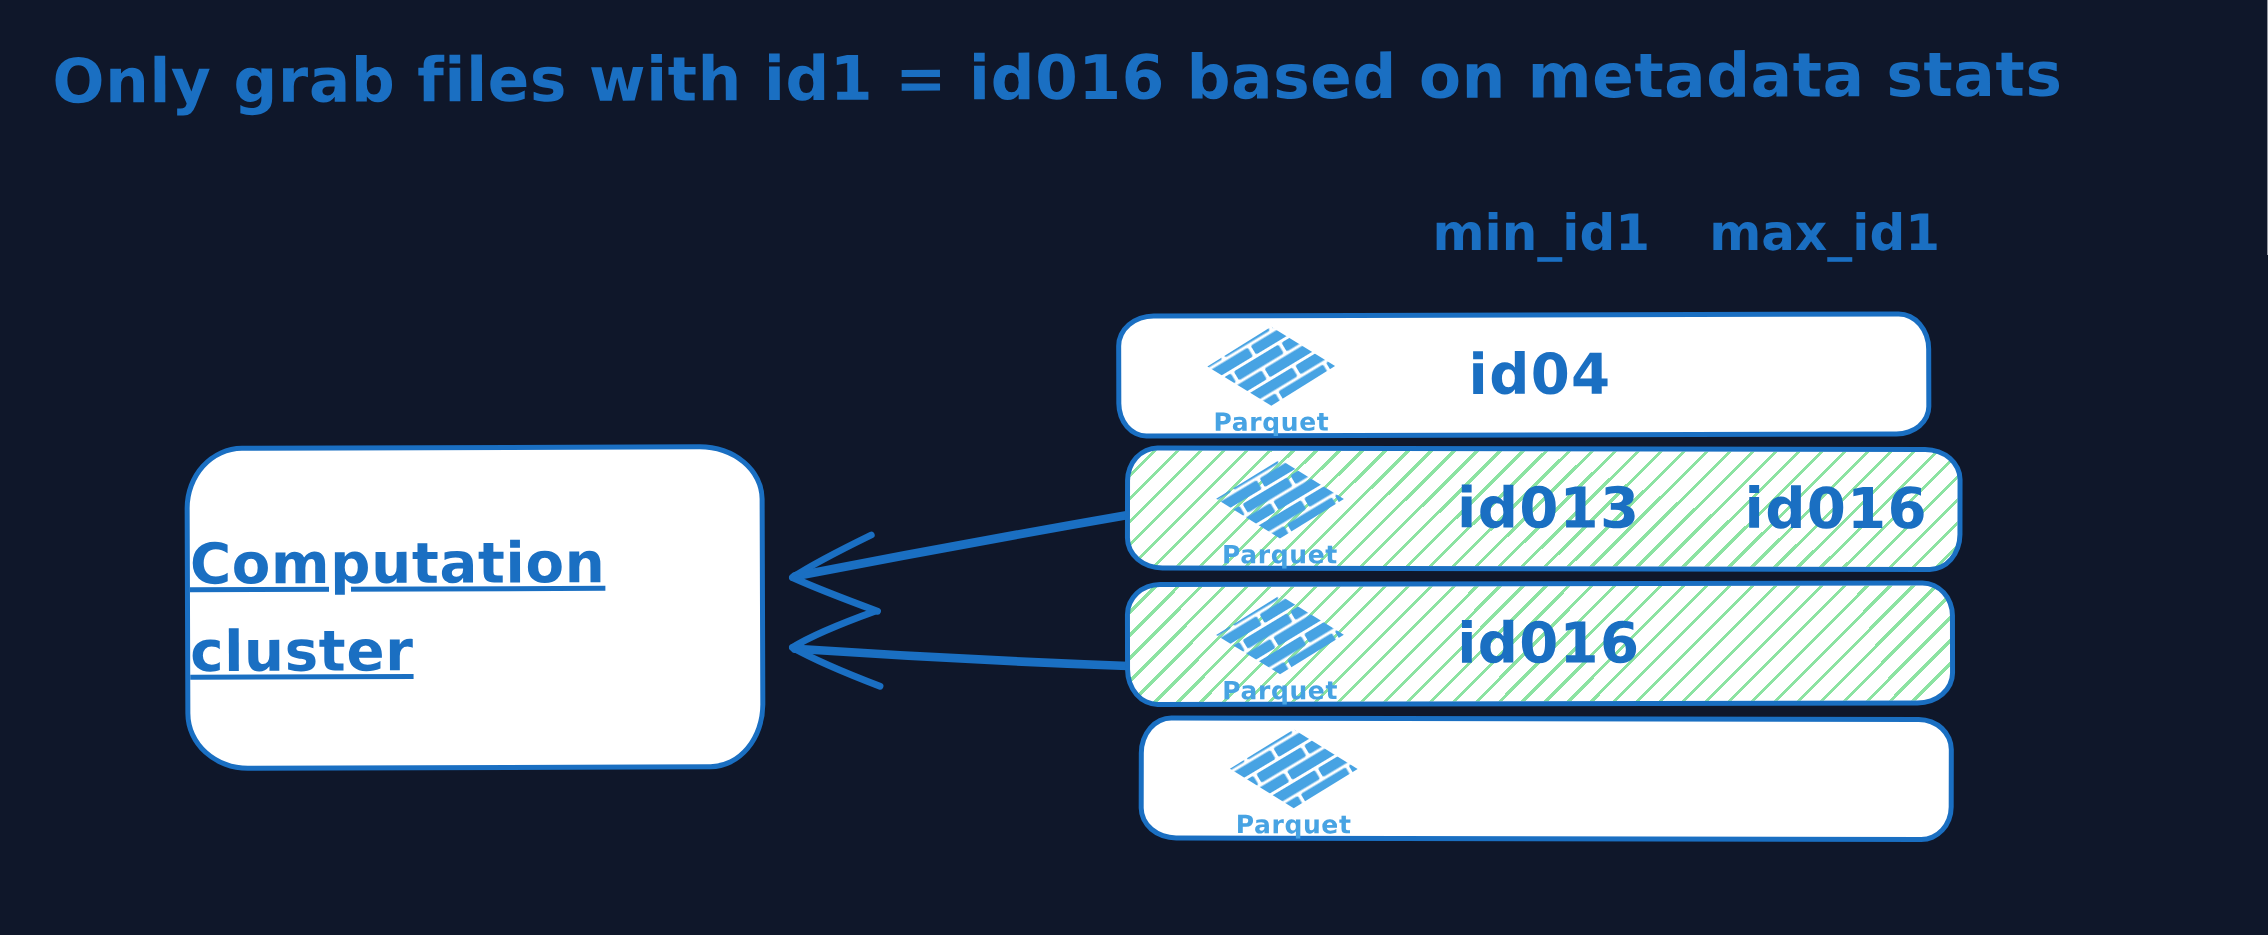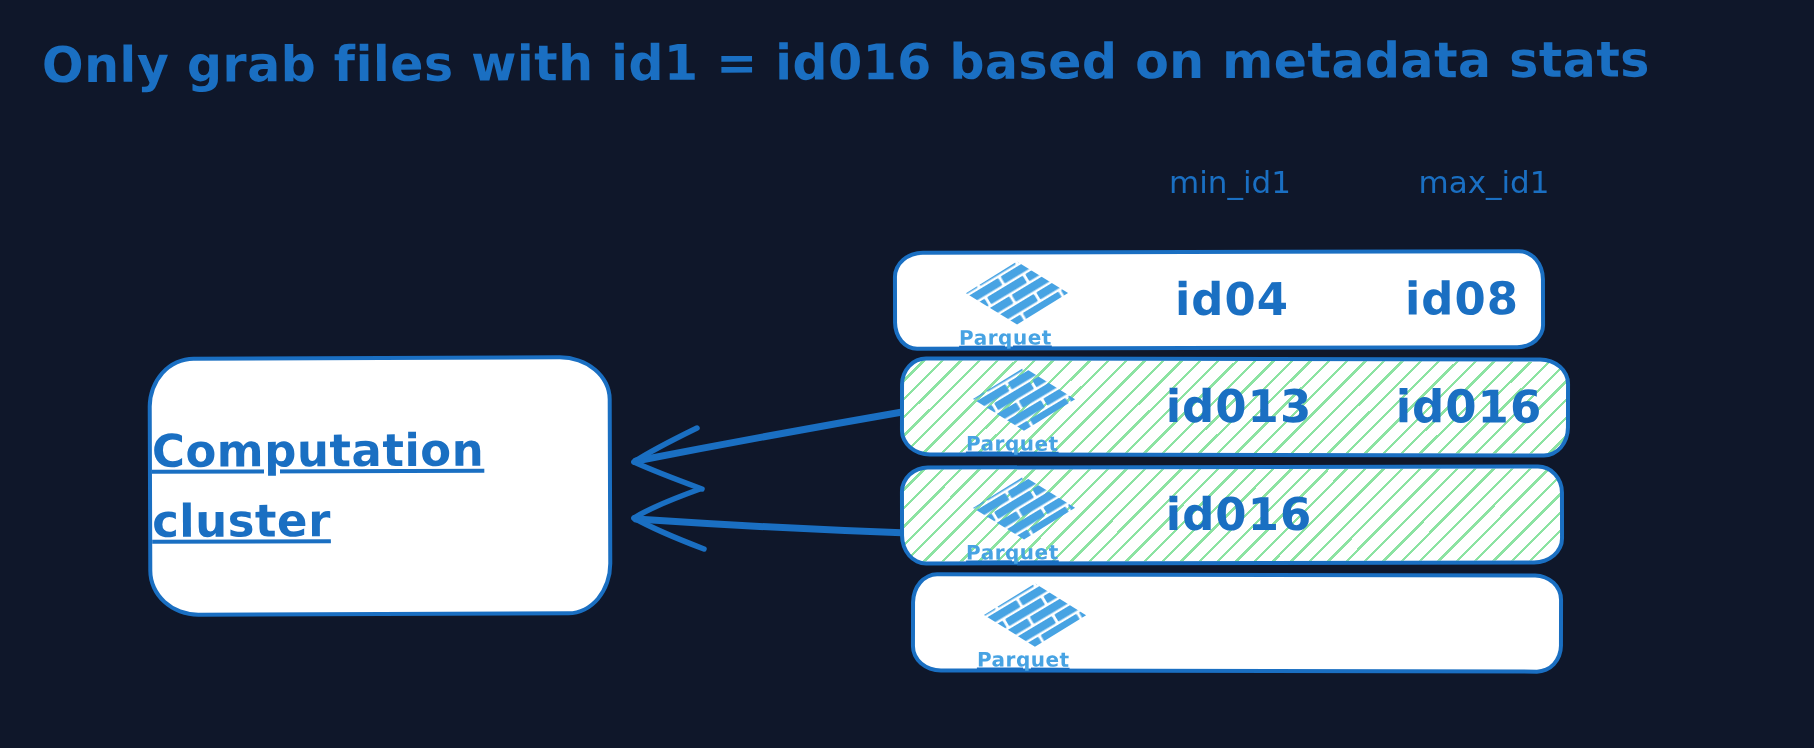--- a/index.html
+++ b/index.html
@@ -13,39 +13,39 @@
     font-family:"DejaVu Sans","Liberation Sans",sans-serif;color:var(--ink);
   }
   
   .title{
     position:absolute;left:42px;top:34px;width:1740px;
     font-size:49px;font-weight:700;letter-spacing:0.5px;color:var(--ink);
     white-space:nowrap;transform:rotate(-0.2deg);
   }
   
   .col-headers{position:absolute;left:895px;top:164px;width:670px;height:48px;}
-  .col-h{position:absolute;font-size:31px;font-weight:400;color:var(--ink);text-align:center;}
+  .col-h{position:absolute;font-size:40px;font-weight:700;color:var(--ink);text-align:right;}
   .col-h.min{left:245px;width:180px;}
-  .col-h.max{left:494px;width:190px;}
+  .col-h.max{left:467px;width:190px;}
   
   .rows{position:absolute;left:0;top:0;width:100%;height:100%;}
   .file-row{
     position:absolute;height:100px;background:#ffffff;
     border:4px solid var(--ink);box-sizing:border-box;
   }
   .file-row:nth-child(1){left:893px;top:250px;width:652px;border-radius:30px 26px 28px 24px / 26px 30px 24px 28px;transform:rotate(-0.15deg);}
   .file-row:nth-child(2){left:900px;top:357px;width:670px;border-radius:26px 30px 26px 30px / 28px 26px 30px 26px;transform:rotate(0.1deg);}
   .file-row:nth-child(3){left:900px;top:465px;width:664px;border-radius:28px 26px 30px 26px / 26px 28px 26px 30px;transform:rotate(-0.1deg);}
   .file-row:nth-child(4){left:911px;top:573px;width:652px;border-radius:26px 28px 26px 30px / 30px 26px 28px 26px;transform:rotate(0.12deg);}
   .file-row.highlighted{
     background-image:repeating-linear-gradient(135deg,
       var(--hatch) 0px, var(--hatch) 2.4px,
       rgba(255,255,255,0) 2.4px, rgba(255,255,255,0) 13px);
   }
-  .logo{position:absolute;left:62px;top:6px;width:116px;text-align:left;text-decoration:underline;}
+  .logo{position:absolute;left:62px;top:6px;width:116px;text-align:center;}
   .logo svg{display:block;margin:0 auto;width:104px;height:65px;}
   .logo-text{font-size:20px;font-weight:700;color:var(--parquet-blue);letter-spacing:0.5px;margin-top:0px;}
   .cell{
     position:absolute;top:0;height:92px;line-height:92px;text-align:center;
     font-size:45px;font-weight:700;color:var(--ink);letter-spacing:1px;
   }
   .cell.min{left:245px;width:180px;}
   .cell.max{left:475px;width:180px;}
   
   .cluster-box{
@@ -106,21 +106,20 @@
 
   <div class="rows" id="rows">
   <div class="file-row">
     <div class="logo">
       <svg viewBox="0 0 112 70">
         <polygon points="56,1 111,35 56,69 1,35" fill="url(#planks)"></polygon>
       </svg>
       <div class="logo-text">Parquet</div>
     </div>
     <span class="cell min">id04</span>
-    <span class="cell max">id08</span>
   </div>
 
   <div class="file-row highlighted">
     <div class="logo">
       <svg viewBox="0 0 112 70">
         <polygon points="56,1 111,35 56,69 1,35" fill="url(#planks)"></polygon>
       </svg>
       <div class="logo-text">Parquet</div>
     </div>
     <span class="cell min">id013</span>

